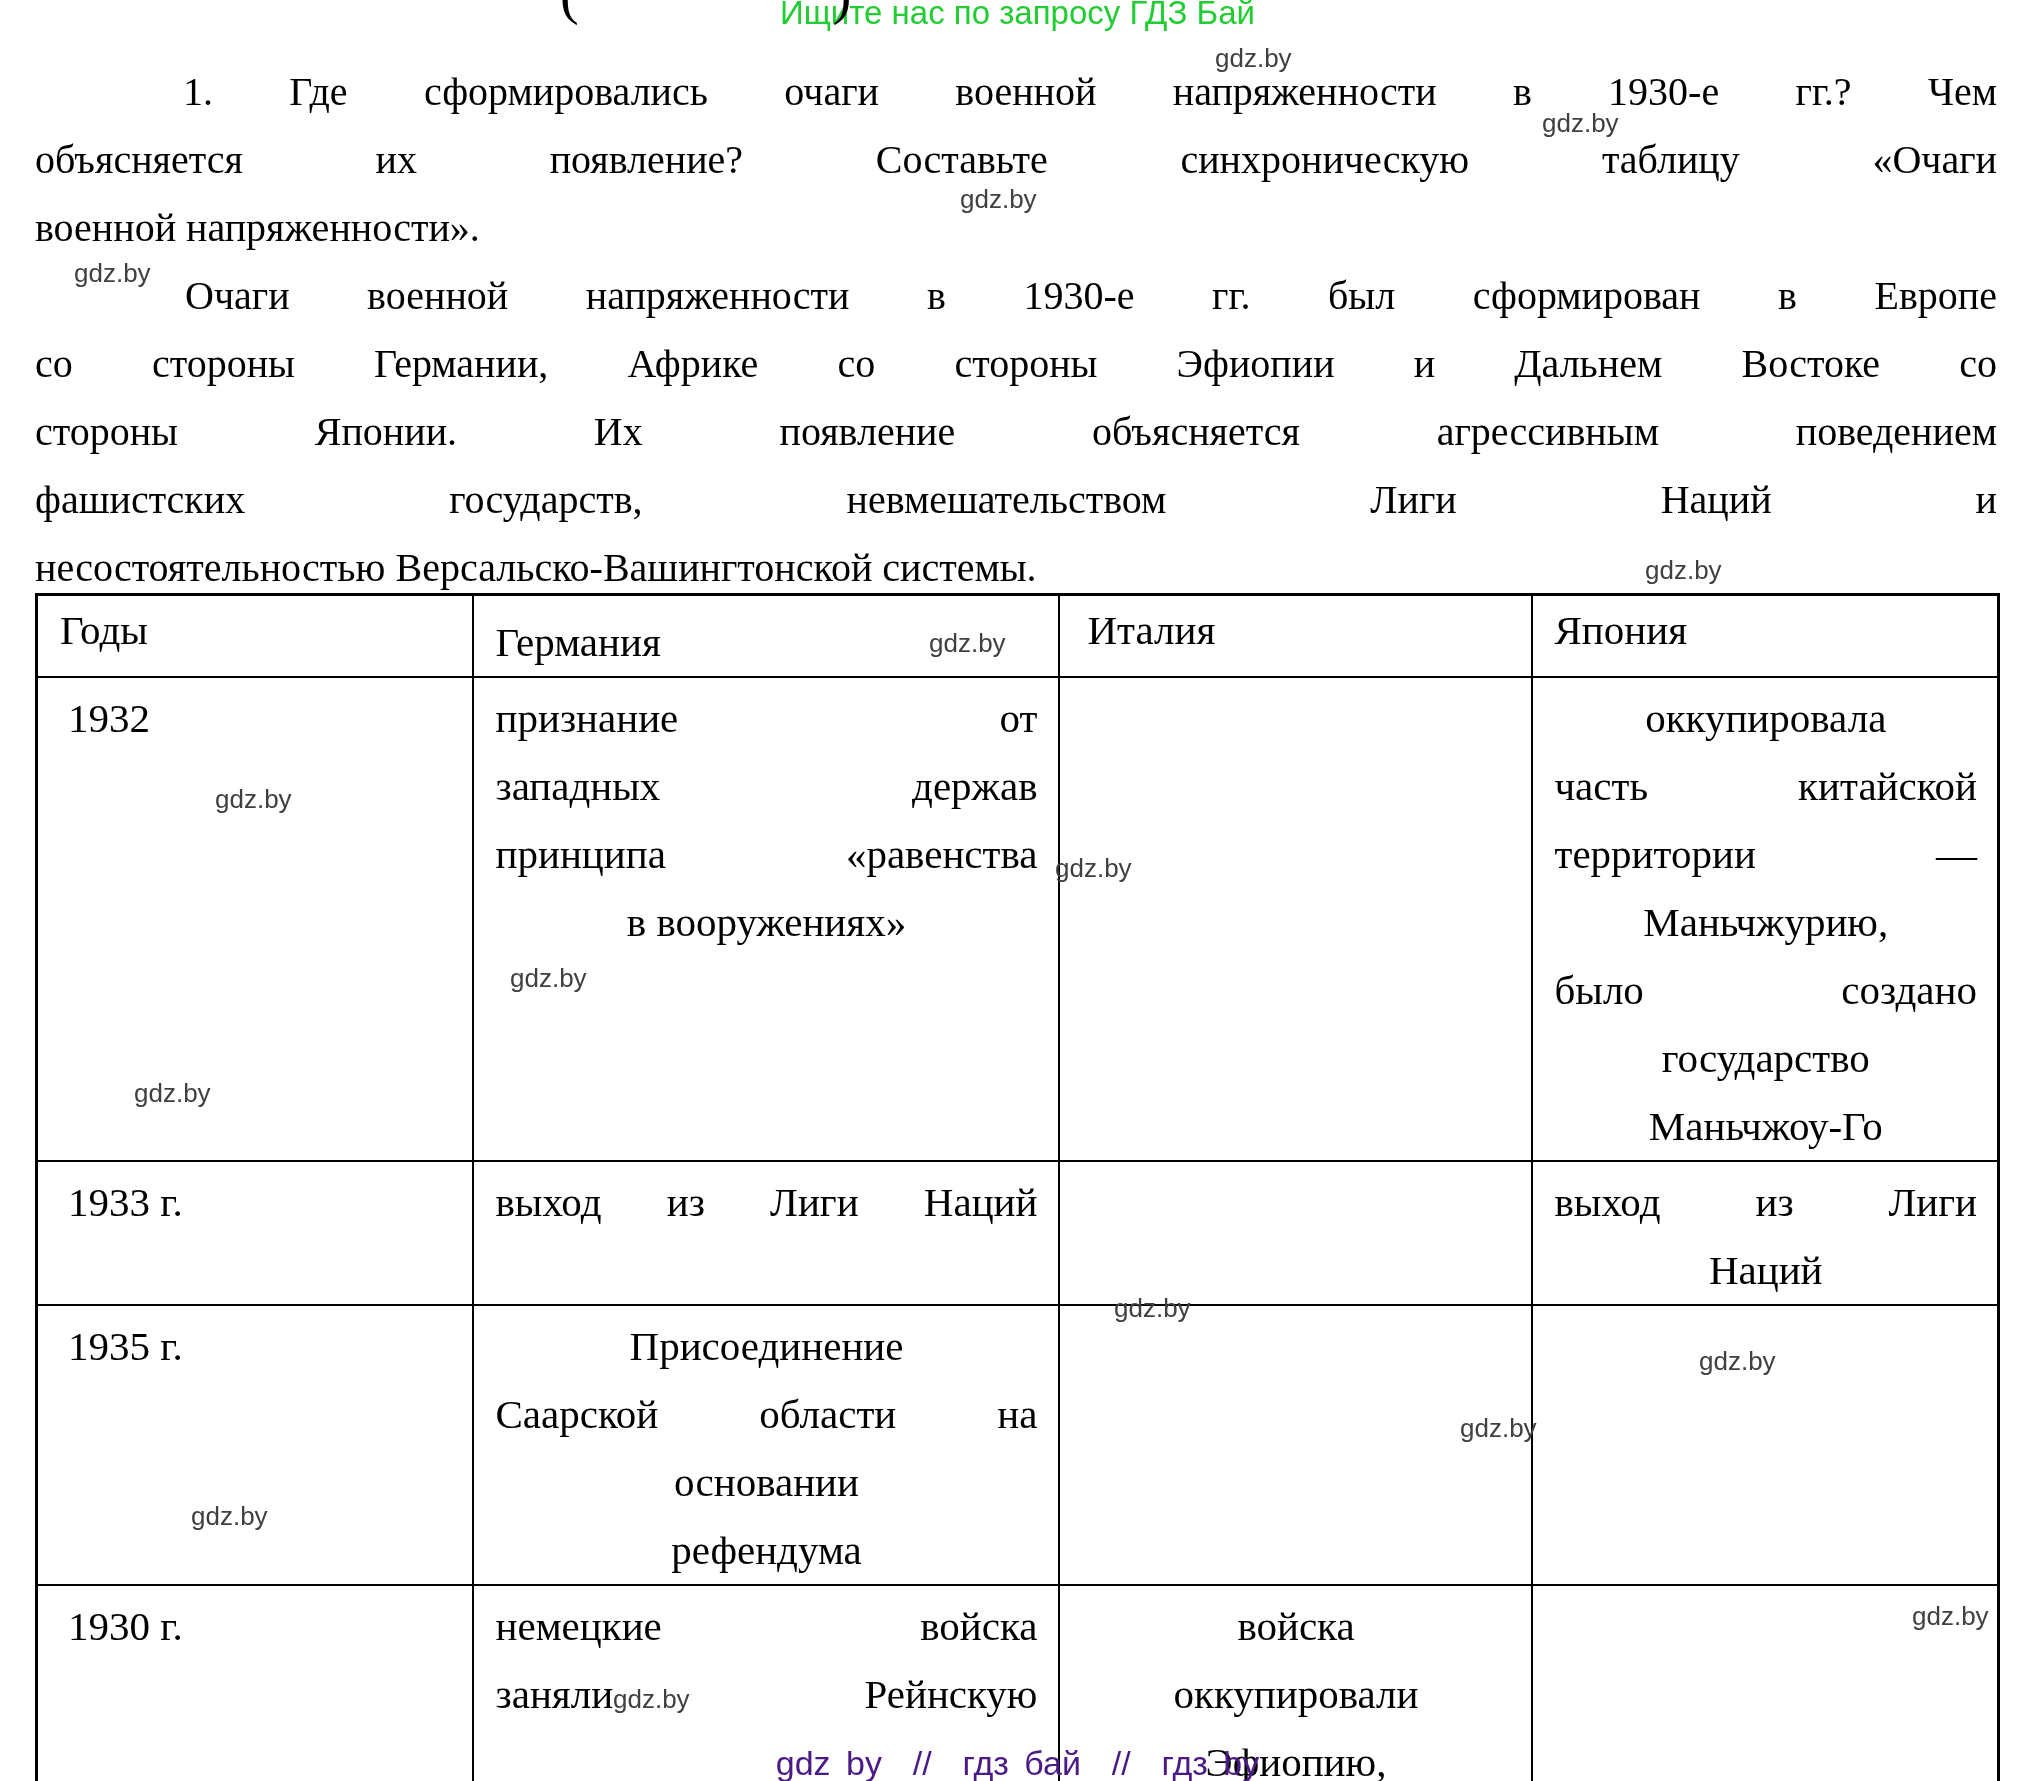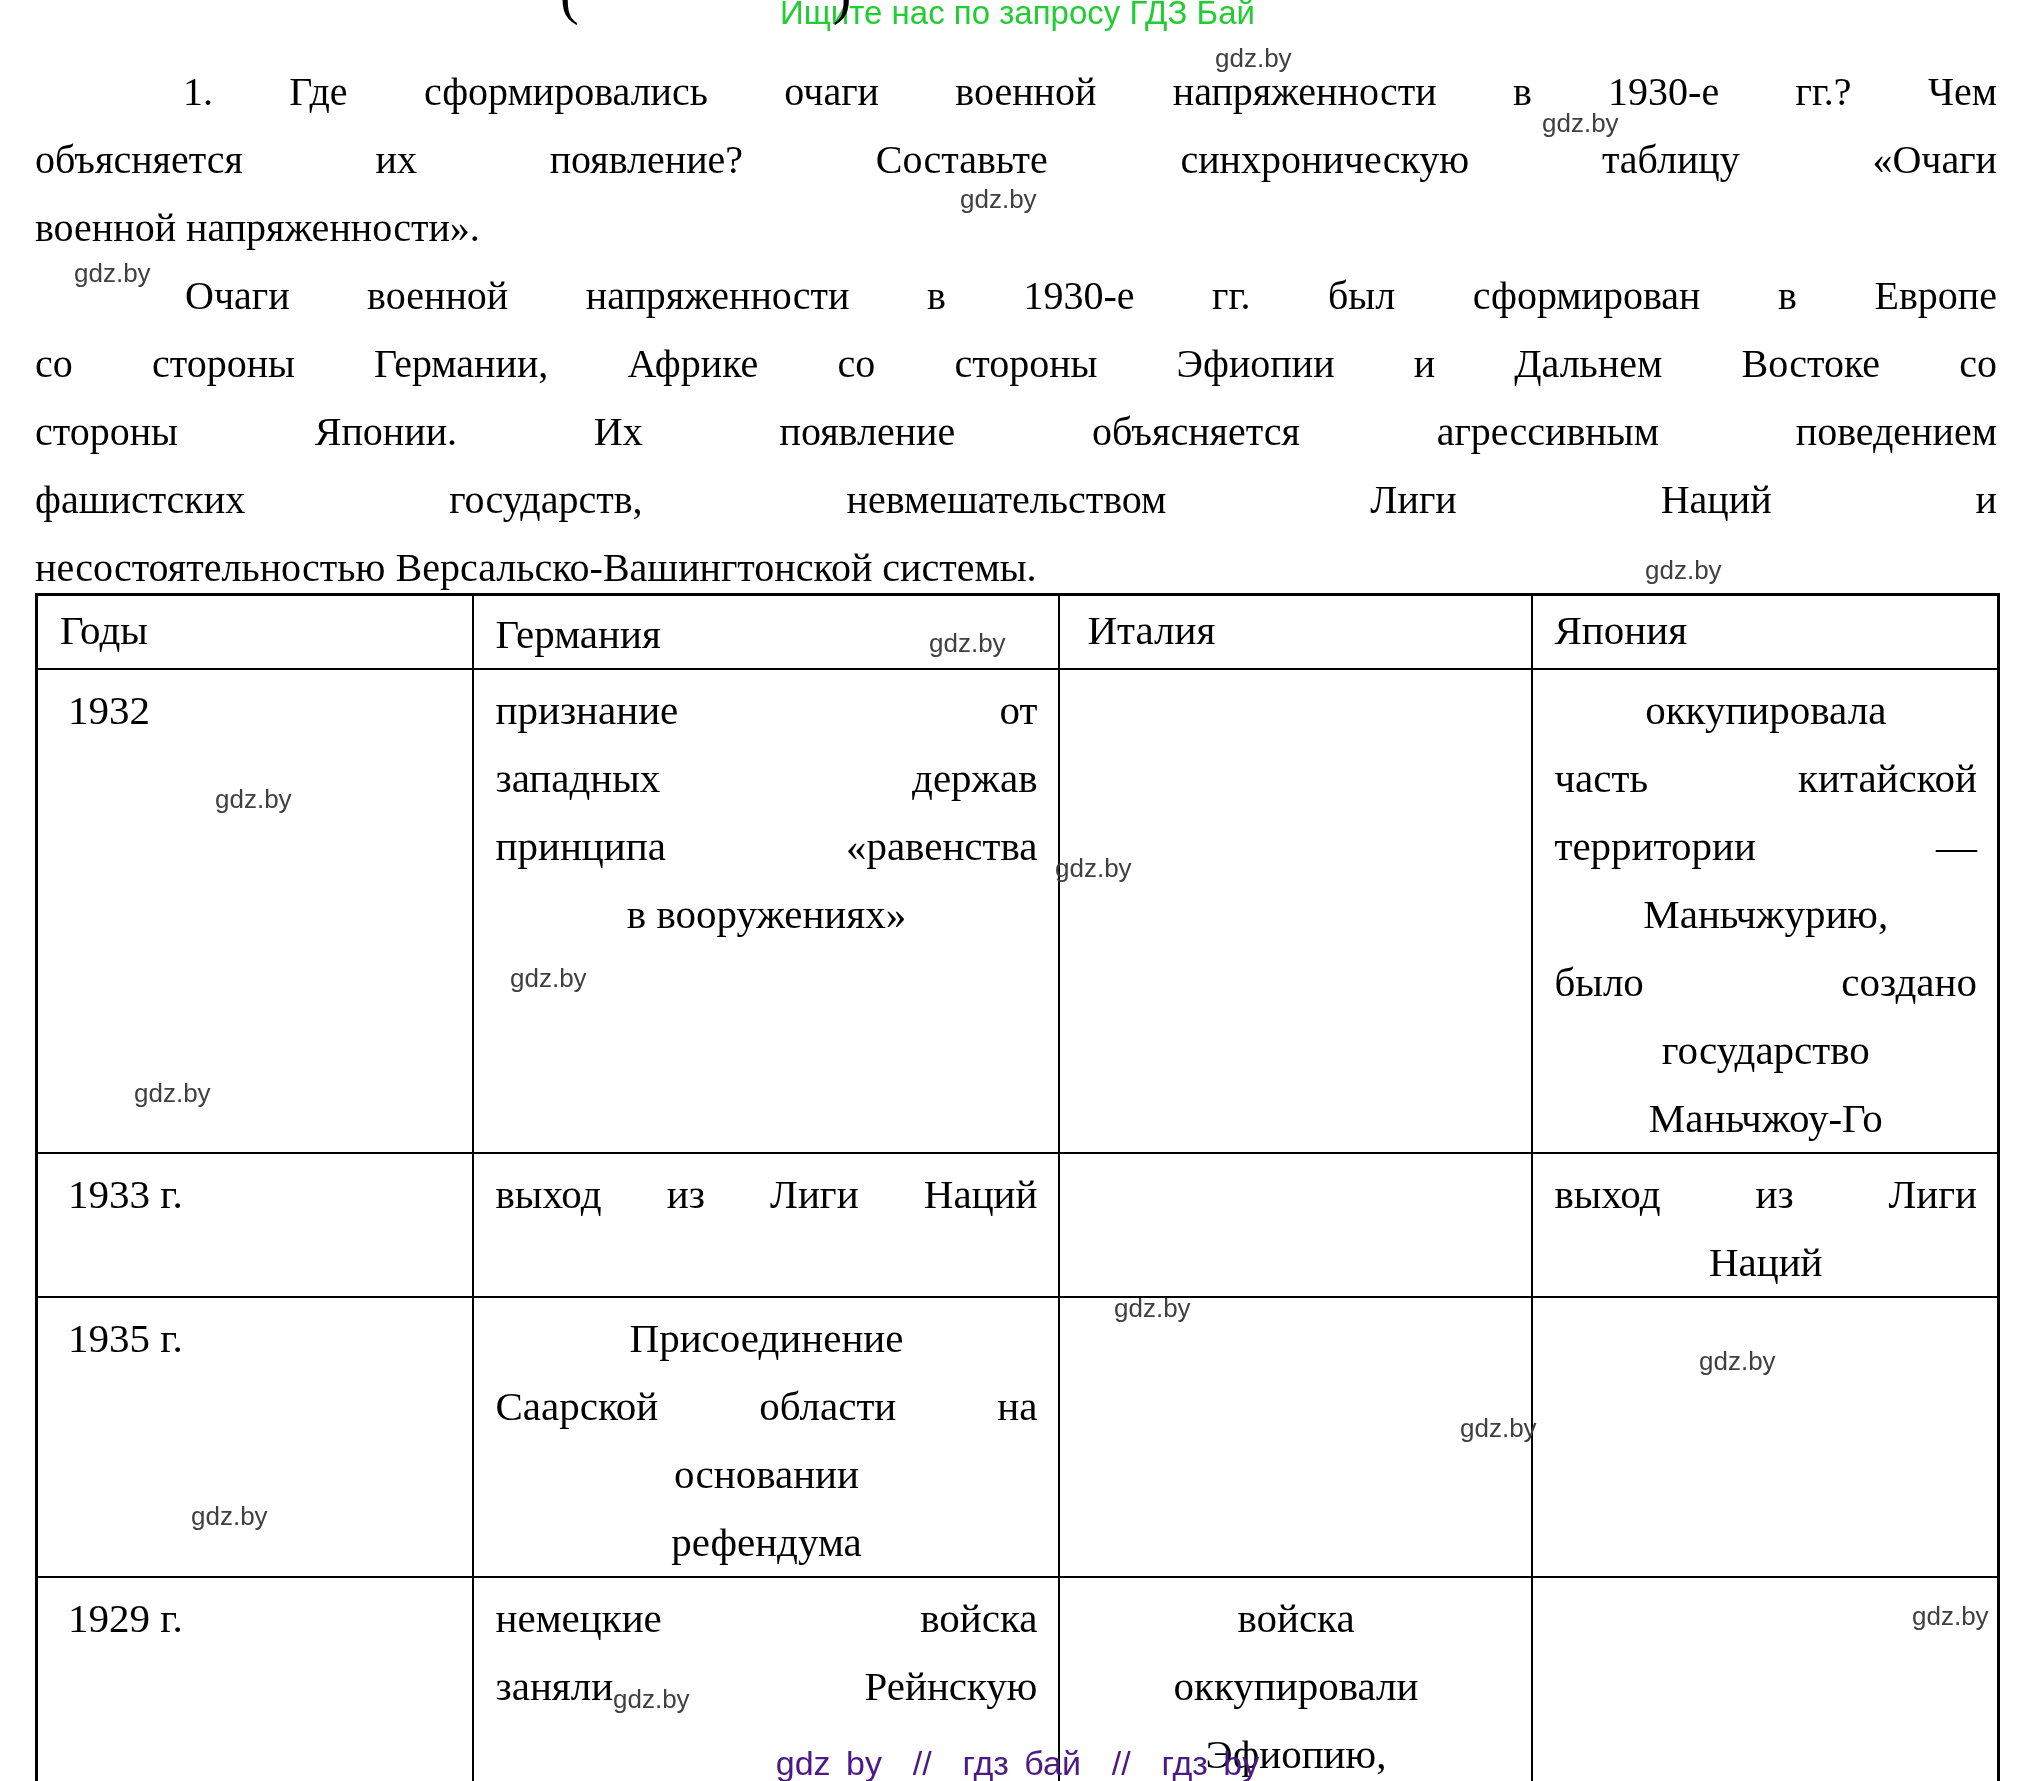--- a/index.html
+++ b/index.html
@@ -56,21 +56,21 @@
     <col style="width:586px">
     <col style="width:473px">
     <col style="width:467px">
   </colgroup>
   <tbody>
       <tr style="height:69px">
     <th>
           <div class="cell" style="padding-top:0">Годы</div>
         </th>
     <th>
-          <div class="cell" style="padding-top:4px">Германия</div>
+          <div class="cell" style="padding-top:12px">Германия</div>
         </th>
     <th>
           <div class="cell" style="padding-top:0;padding-left:28px">Италия</div>
         </th>
     <th>
           <div class="cell" style="padding-top:0">Япония</div>
         </th>
   </tr>
 
   <tr style="height:473px">
@@ -136,21 +136,21 @@
     <td>
           <div class="cell"></div>
         </td>
     <td>
           <div class="cell"></div>
         </td>
   </tr>
 
   <tr class="outer-bottom" style="height:203px">
     <td>
-          <div class="cell" style="padding-left:30px">1929 г.</div>
+          <div class="cell" style="padding-left:30px">1930 г.</div>
         </td>
     <td>
       <div class="cell">
         <span class="line-just">немецкие войска</span>
         <span class="line-just">заняли Рейнскую</span>
       </div>
     </td>
     <td>
       <div class="cell">
         <span class="line-last">войска</span>

